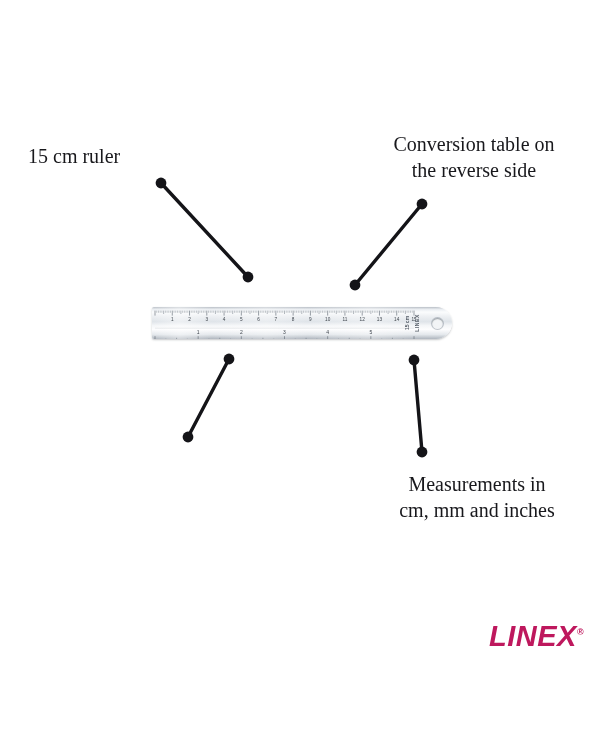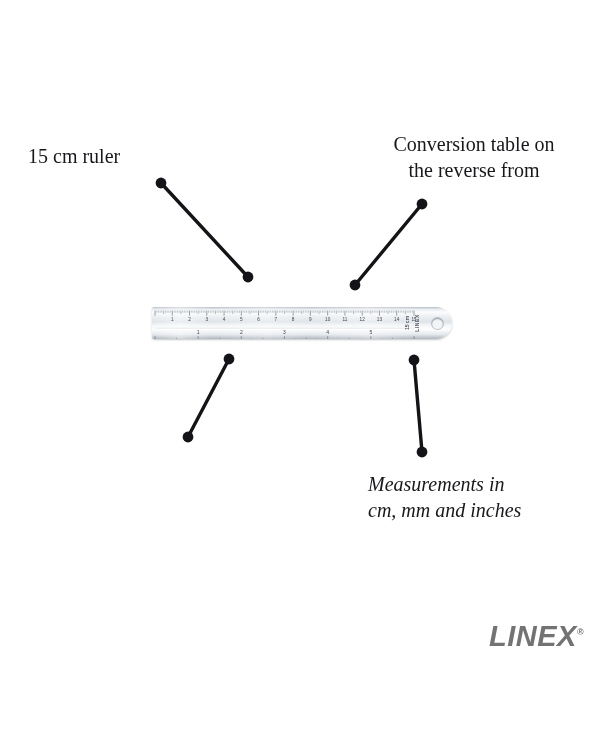--- a/index.html
+++ b/index.html
@@ -23,21 +23,21 @@
     position: absolute;
     font-family: "Liberation Serif", "DejaVu Serif", serif;
     font-size: 20px;
     line-height: 1.28;
     color: #18181c;
     white-space: pre-line;
   }
   #callout-ruler      { left: 28px;  top: 144px; text-align: left;   width: 210px; }
   #callout-conversion { left: 368px; top: 132px; text-align: center; width: 212px; }
   #callout-steel      { left: 24px;  top: 458px; text-align: left;   width: 320px; }
-  #callout-units      { left: 368px; top: 472px; width: 196px; font-style: italic; }
+  #callout-units      { left: 379px; top: 472px; text-align: center; width: 196px; }
 
   
   #leaders {
     position: absolute;
     left: 0; top: 0;
     width: 600px; height: 744px;
     pointer-events: none;
   }
 
   
@@ -129,21 +129,21 @@
   
   #logo {
     position: absolute;
     left: 489px;
     top: 620px;
     font-family: "Liberation Sans", "DejaVu Sans", sans-serif;
     font-style: italic;
     font-weight: 700;
     font-size: 29px;
     letter-spacing: 0.5px;
-    color: #737373;
+    color: #be185d;
     white-space: nowrap;
   }
   #logo-reg {
     font-size: 9px;
     font-style: normal;
     vertical-align: super;
     letter-spacing: 0;
   }
 </style>
 </head>
@@ -170,21 +170,21 @@
       <g>
         <line x1="414" y1="360" x2="422" y2="452" stroke="#141418" stroke-width="3.4" stroke-linecap="round"></line>
         <circle cx="414" cy="360" r="5.4" fill="#141418"></circle>
         <circle cx="422" cy="452" r="5.4" fill="#141418"></circle>
       </g>
     </svg>
 
   <div class="callout" id="callout-ruler">15 cm ruler</div>
 
   <div class="callout" id="callout-conversion">Conversion table on
-the reverse from</div>
+the reverse side</div>
 
 
   <div class="callout" id="callout-units">Measurements in
 cm, mm and inches</div>
 
   <div id="ruler-wrap">
     <div id="ruler-body">
       <div id="ruler-sheen"></div>
       <svg id="ruler-scales" viewBox="0 0 300 32" width="300" height="32" aria-hidden="true">
           <line x1="3" x2="3" y1="0.6" y2="5.6" stroke="#6d7680" stroke-width="0.7"></line>

